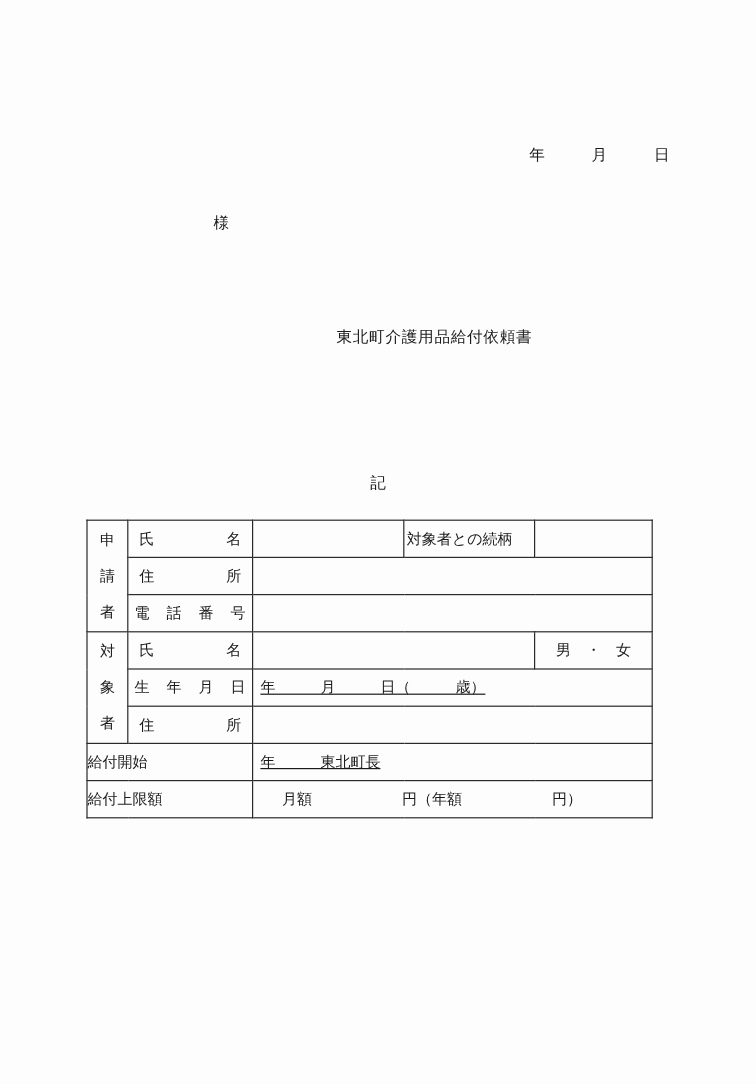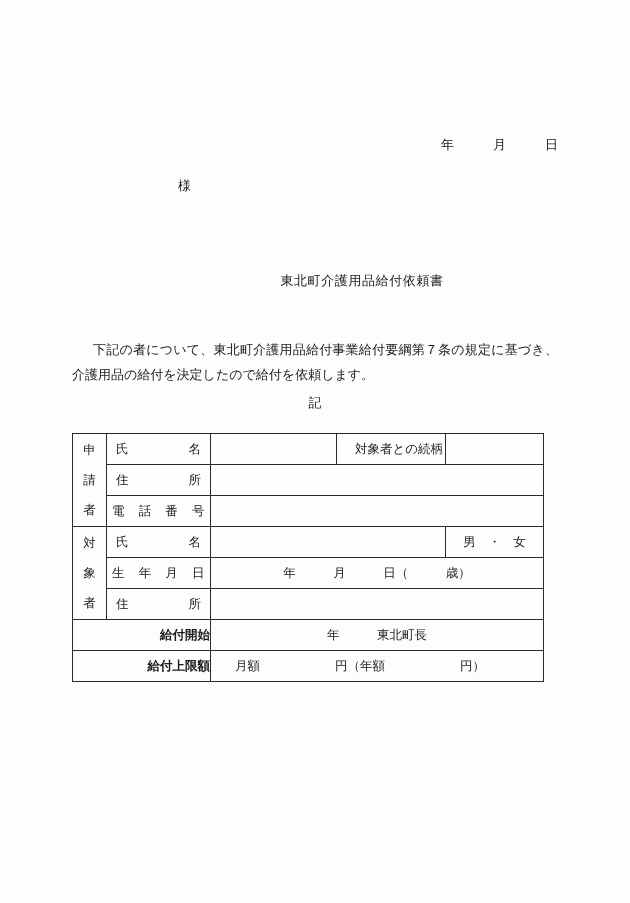--- a/index.html
+++ b/index.html
@@ -26,21 +26,21 @@
     position: absolute;
     left: 72px;
     top: 96px;
     font-size: 13px;
     letter-spacing: 0.5px;
     white-space: pre;
   }
   .date-line {
     position: absolute;
     left: 0;
-    top: 136px;
+    top: 120px;
     width: 558px;
     text-align: right;
     font-size: 13px;
     white-space: pre;
   }
   .addressee {
     position: absolute;
     left: 178px;
     top: 177px;
     font-size: 13px;
@@ -124,61 +124,58 @@
     text-align-last: justify;
     margin-top: 25px;
   }
   td.row-label.tight {
     padding: 0 5px;
     letter-spacing: 0.5px;
     font-family: Liberation Serif, serif;
   }
   
   td.wide-label {
-    text-align: right;
+    text-align: left;
     padding: 0;
-    font-weight: bold;
   }
   td.value-cell { }
   td.rel-label {
     width: 104px;
-    text-align: right;
+    text-align: left;
     padding: 0 2px;
   }
   td.rel-value { width: 85px; }
   td.sex-cell {
     width: 72px;
     text-align: center;
     white-space: pre;
   }
   td.center-value {
-    text-align: center;
-    white-space: pre;
+    text-align: left;
+    white-space: pre;
+    text-decoration: underline;
   }
   td.pad-value {
     white-space: pre;
     padding-left: 24px;
   }
 </style>
 </head>
 <body>
 
 <div class="page">
 
 
   <div class="date-line">年　　　月　　　日</div>
 
   <div class="addressee">様</div>
 
 
   <div class="doc-title">東北町介護用品給付依頼書</div>
 
-  <div class="body-text">
-    <span class="indent"></span><span>下記の者について、東北町介護用品給付事業給付要綱第７条の規定に基づき、介護用品の給付を決定したので給付を依頼します。</span>
-  </div>
 
   <div class="ki-mark">記</div>
 
   <table class="form-table">
     <tbody>
       <tr>
         <td class="group-label" rowspan="3">
           <span class="vert">申</span>
           <span class="vert">請</span>
           <span class="vert">者</span>

